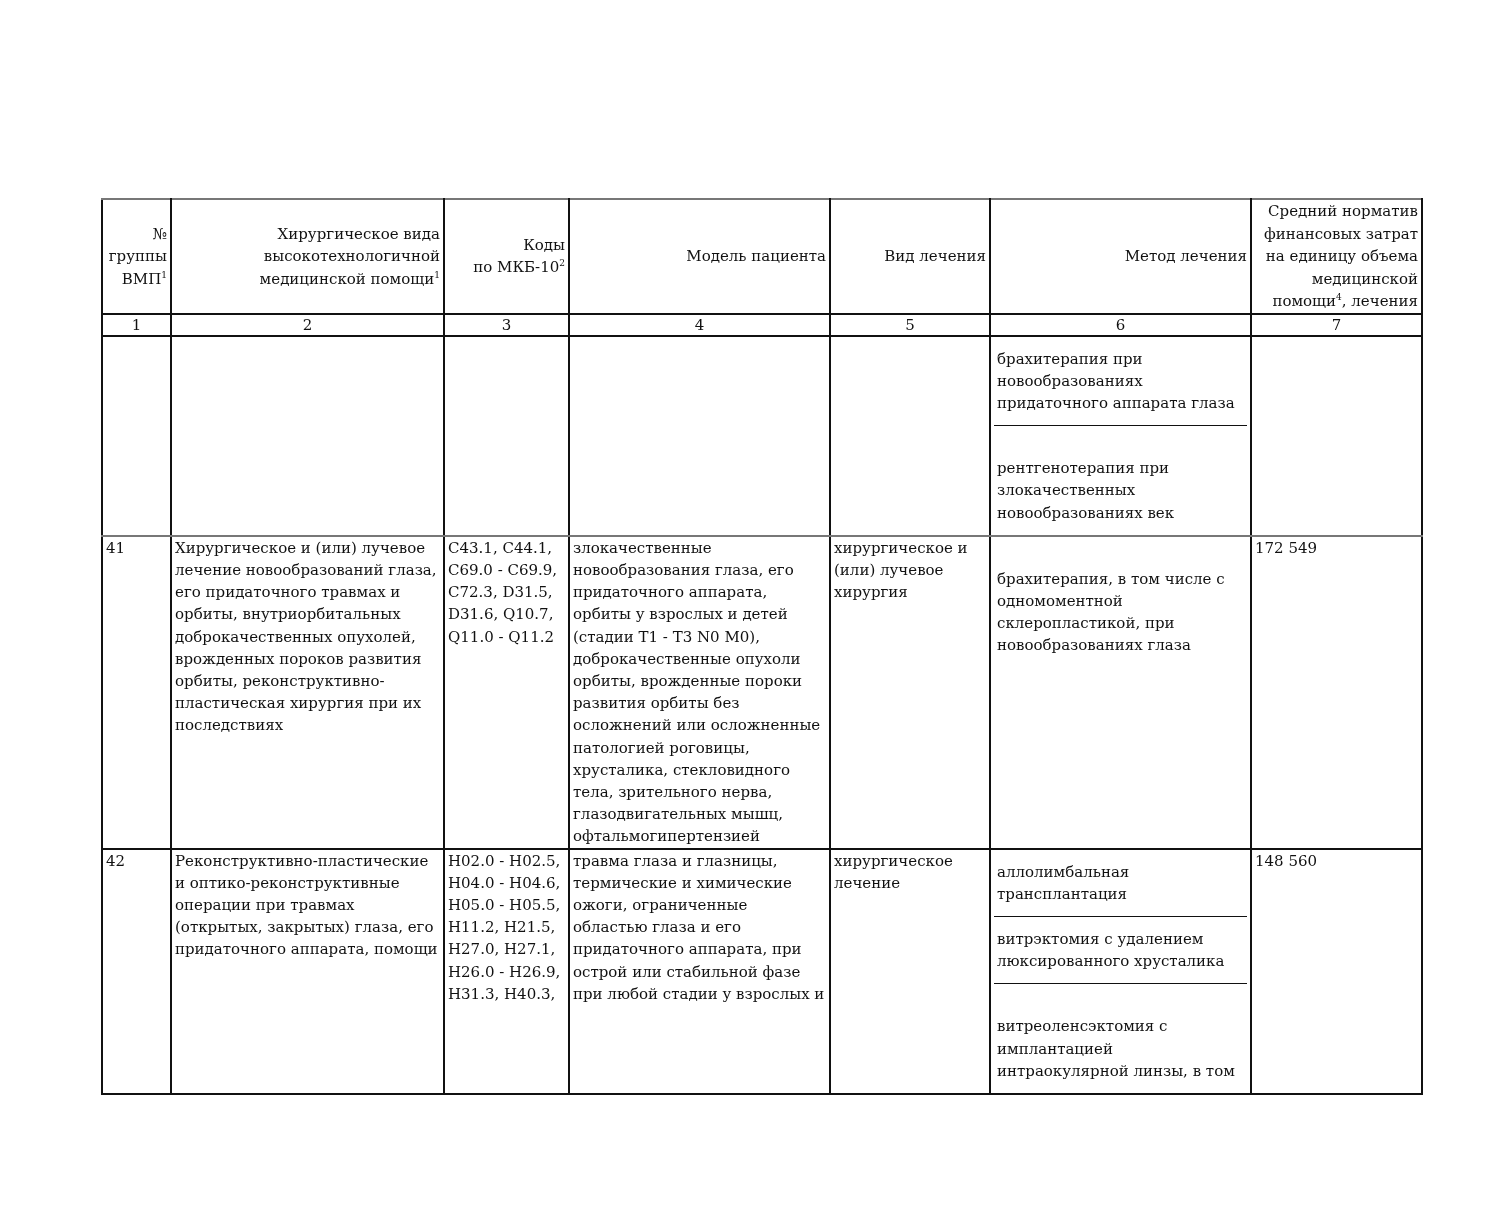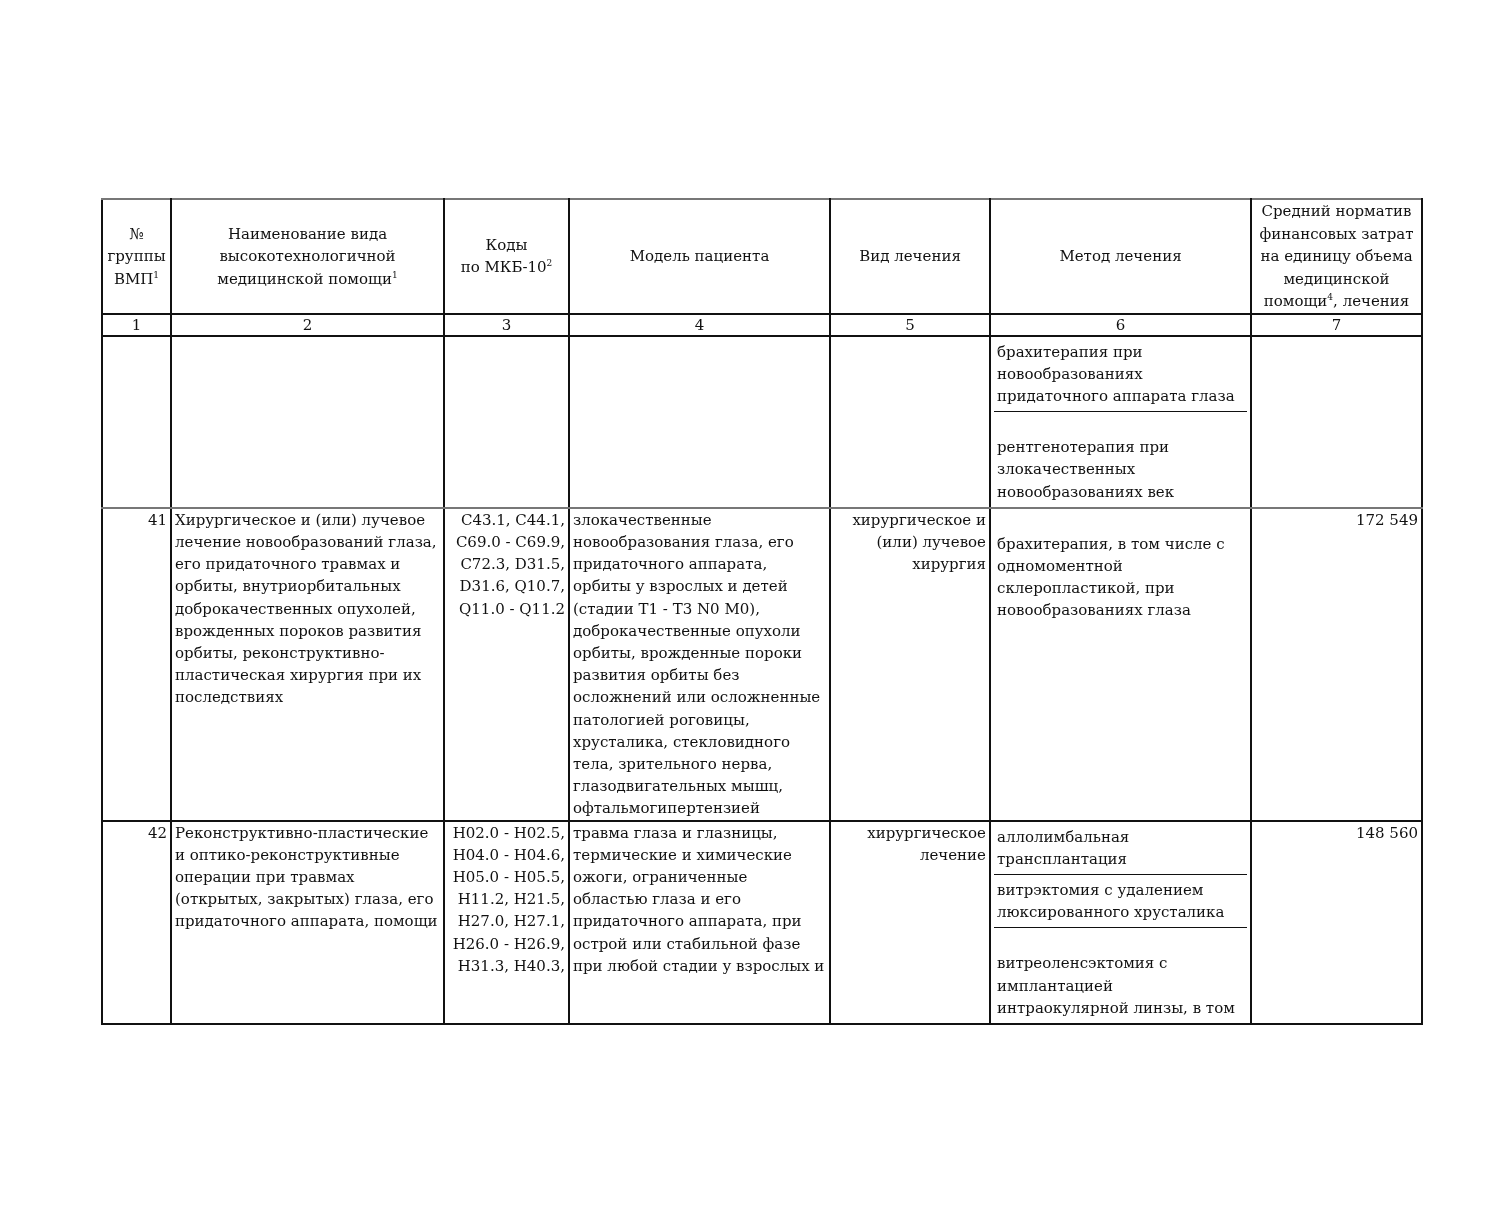--- a/index.html
+++ b/index.html
@@ -26,37 +26,37 @@
       line-height: 22.2px;
     }
     table.main td, table.main th {
       border: 2px solid #111;
       padding: 0 3px;
       vertical-align: top;
       font-weight: normal;
     }
     table.main th {
       vertical-align: middle;
-      text-align: center;
+      text-align: right;
       border-top-color: #777;
       line-height: 22.5px;
     }
     tr.head-row th { height: 110px; }
     tr.num-row td {
       text-align: center;
       height: 20px;
       line-height: 20px;
       border-top: 2px solid #777;
     }
     tr.num-row td { border-bottom: 2px solid #111; }
-    td.center { text-align: right; margin-top: 28px; }
+    td.center { text-align: left; margin-top: 28px; }
     td.nopad { padding: 0; }
     sup { font-size: 9px; line-height: 0; vertical-align: super; }
     .sub-cell {
-      padding: 4px 3px;
+      padding: 11px 3px;
       border-bottom: 1px solid #111;
     }
     .sub-cell:last-child { border-bottom: none; margin-top: 20px; }
     tr.row-cont td { border-bottom-color: #777; }
     tr.row-41 td { border-bottom-color: #111; }
     .pre { white-space: pre-line; }
   </style>
 </head>
 <body>
 
@@ -68,21 +68,21 @@
     <col style="width:261px">
     <col style="width:160px">
     <col style="width:261px">
     <col style="width:171px">
   </colgroup>
   <tbody>
       <tr class="head-row">
     <th><span class="pre">№
 группы
 ВМП</span><sup>1</sup></th>
-    <th><span class="pre">Наименование вида
+    <th><span class="pre">Хирургическое вида
 высокотехнологичной
 медицинской помощи</span><sup>1</sup></th>
     <th><span class="pre">Коды
 по МКБ-10</span><sup>2</sup></th>
     <th><span>Модель пациента</span></th>
     <th><span>Вид лечения</span></th>
     <th><span>Метод лечения</span></th>
     <th><span class="pre">Средний норматив
 финансовых затрат
 на единицу объема

